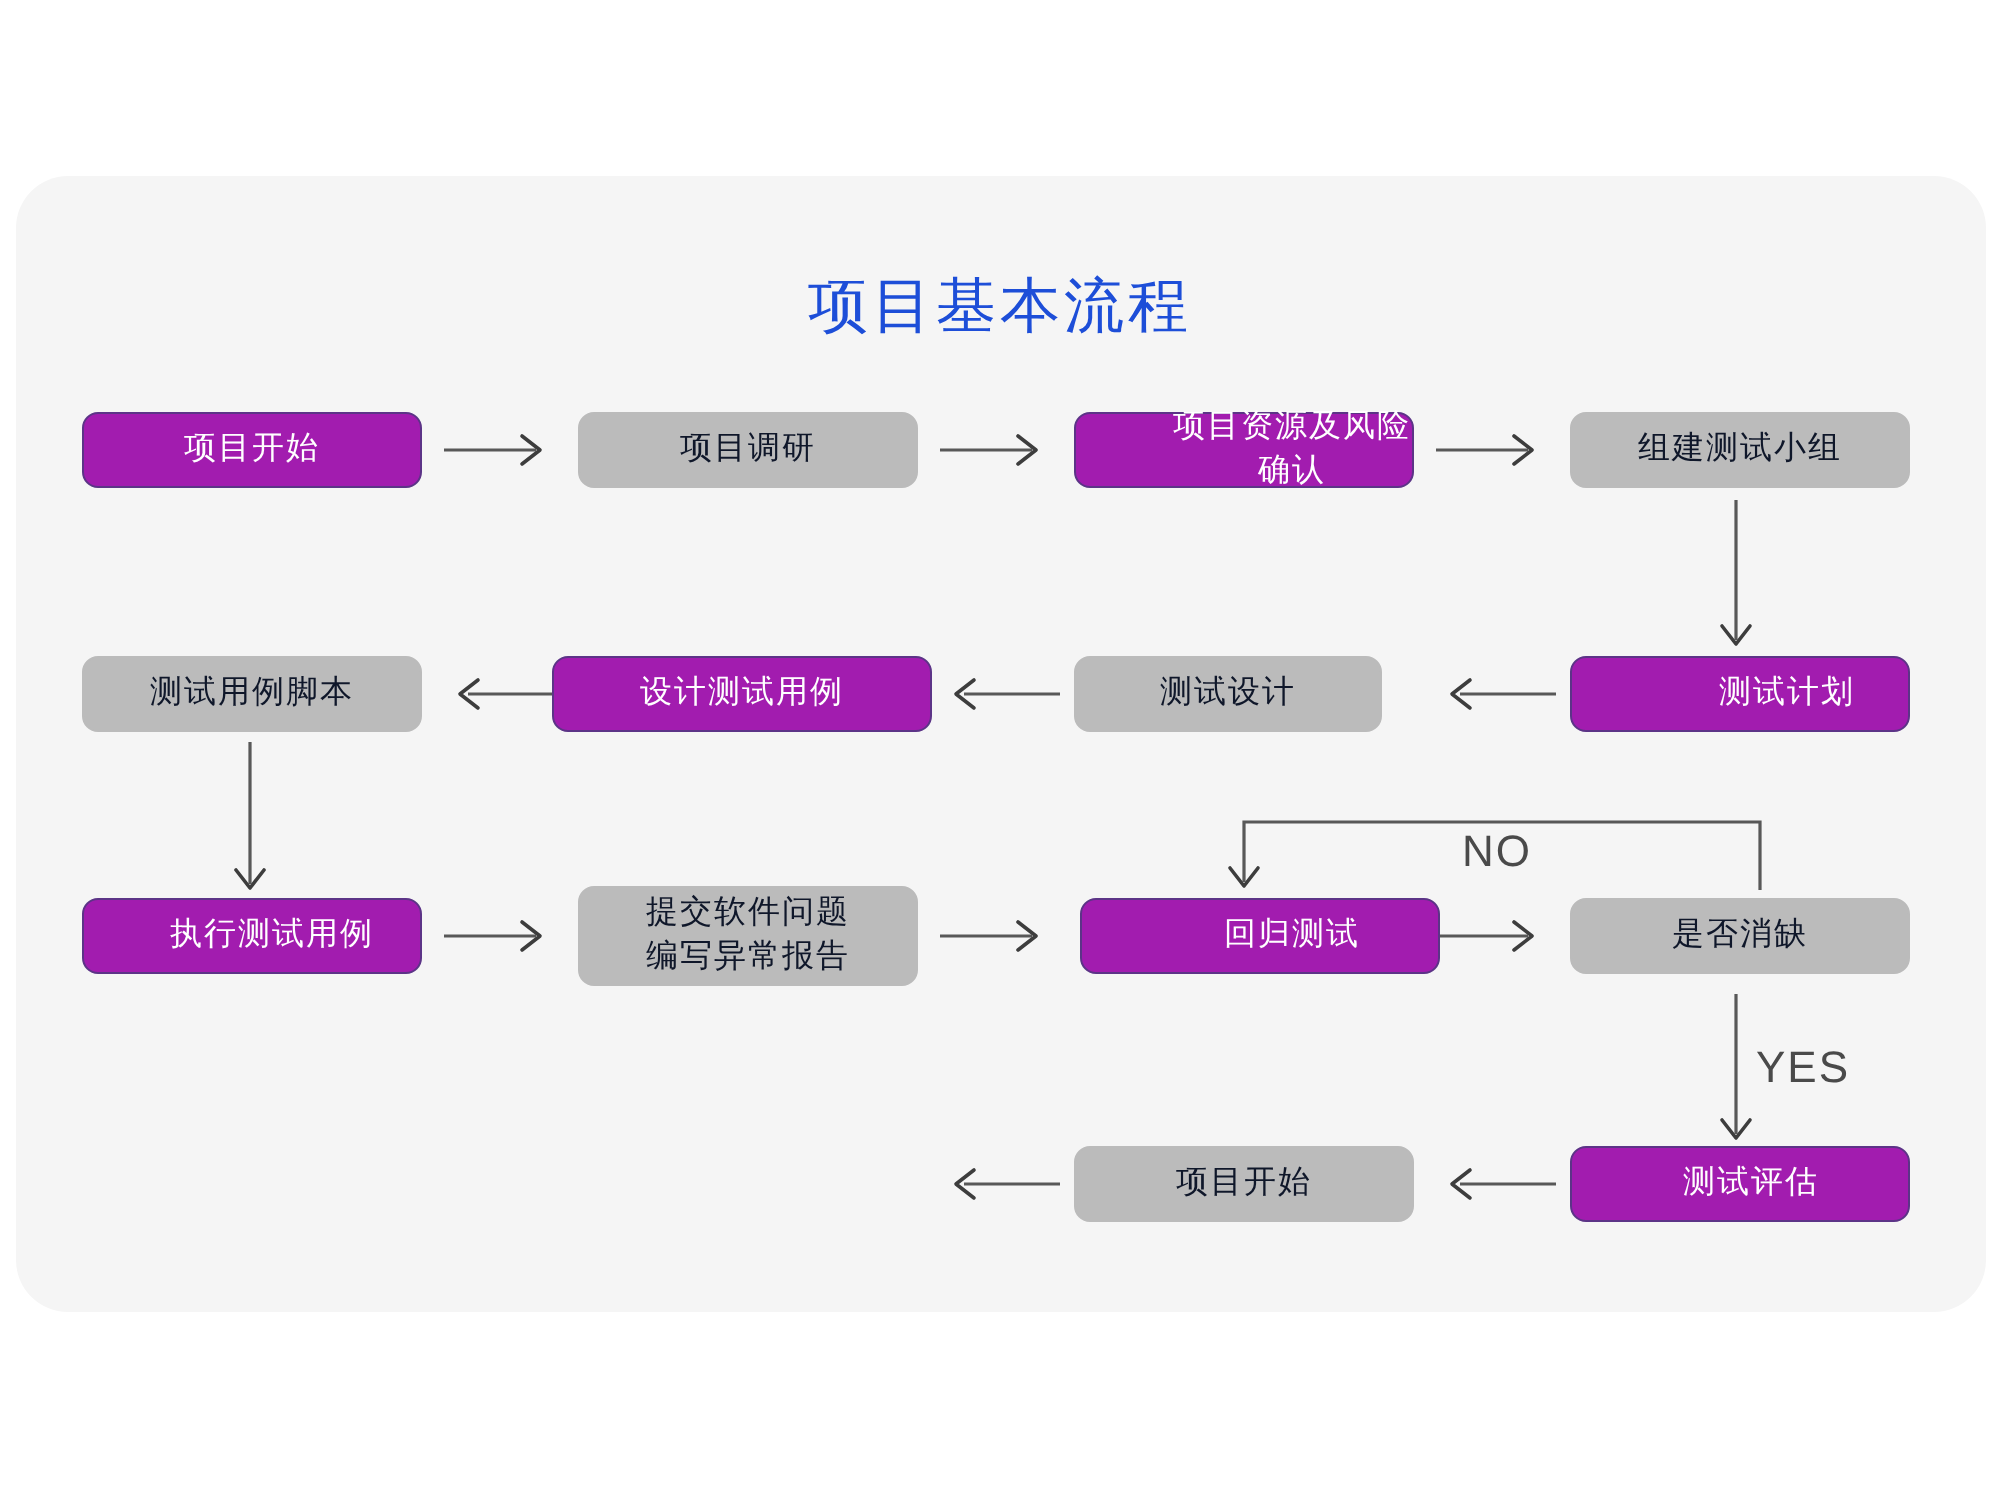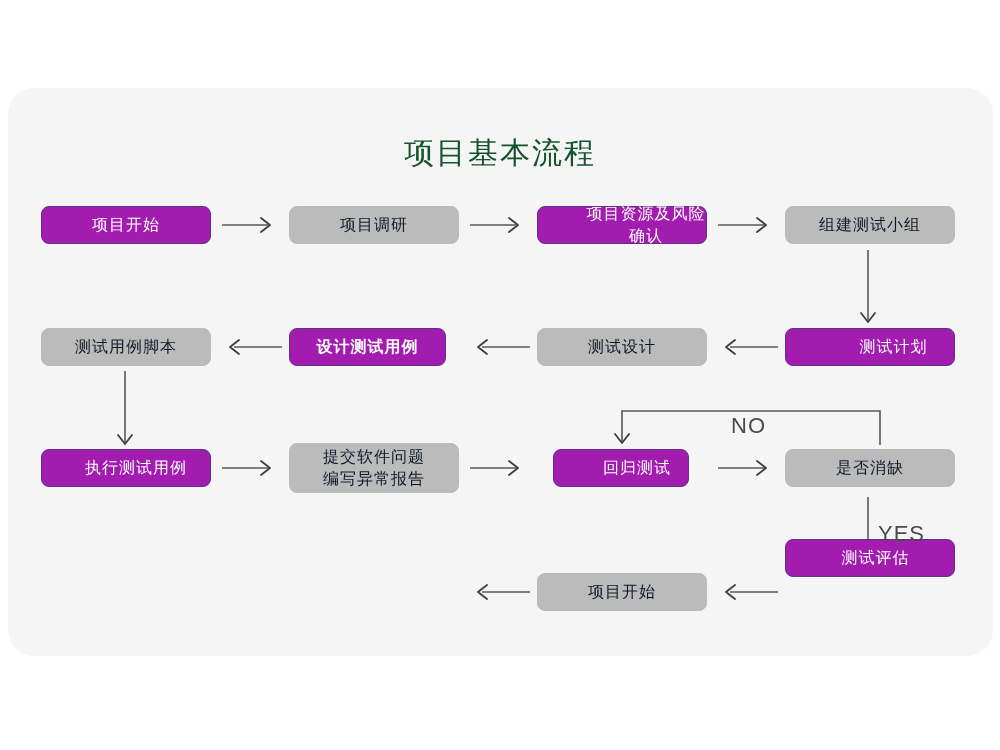--- a/index.html
+++ b/index.html
@@ -22,21 +22,21 @@
     background: #f5f5f5;
     border-radius: 26px;
   }
   #title {
     position: absolute;
     left: 0; top: 133px;
     width: 1000px;
     text-align: center;
     font-size: 30px;
     letter-spacing: 2px;
-    color: #14532d;
+    color: #1d4ed8;
     font-weight: 400;
     font-family: "Liberation Sans", "DejaVu Sans", sans-serif;
   }
   .node {
     position: absolute;
     display: flex;
     align-items: center;
     justify-content: center;
     text-align: center;
     border-radius: 8px;
@@ -162,29 +162,29 @@
       <polyline class="head" points="487,585 478,592 487,599"></polyline>
     </g>
   </svg>
 
   <div class="node purple" style="left:41px; top:206px; width:170px; height:38px;">项目开始</div>
   <div class="node gray" style="left:289px; top:206px; width:170px; height:38px;">项目调研</div>
   <div class="node purple" style="left:537px; top:206px; width:170px; height:38px;padding-left:48px;">项目资源及风险确认</div>
   <div class="node gray" style="left:785px; top:206px; width:170px; height:38px;">组建测试小组</div>
 
   <div class="node gray" style="left:41px; top:328px; width:170px; height:38px;">测试用例脚本</div>
-  <div class="node purple" style="left:289px; top:328px; width:157px; height:38px;font-weight:bold;">设计测试用例</div>
-  <div class="node gray" style="left:537px; top:328px; width:170px; height:38px;">测试设计</div>
+  <div class="node purple" style="left:276px; top:328px; width:190px; height:38px;">设计测试用例</div>
+  <div class="node gray" style="left:537px; top:328px; width:154px; height:38px;">测试设计</div>
   <div class="node purple" style="left:785px; top:328px; width:170px; height:38px;padding-left:47px;">测试计划</div>
 
   <div class="node purple" style="left:41px; top:449px; width:170px; height:38px;padding-left:20px;">执行测试用例</div>
   <div class="node gray" style="left:289px; top:443px; width:170px; height:50px;">提交软件问题
 编写异常报告</div>
-  <div class="node purple" style="left:553px; top:449px; width:136px; height:38px;padding-left:32px;">回归测试</div>
+  <div class="node purple" style="left:540px; top:449px; width:180px; height:38px;padding-left:32px;">回归测试</div>
   <div class="node gray" style="left:785px; top:449px; width:170px; height:38px;">是否消缺</div>
 
   <div class="node gray" style="left:537px; top:573px; width:170px; height:38px;">项目开始</div>
-  <div class="node purple" style="left:785px; top:539px; width:170px; height:38px;padding-left:11px;">测试评估</div>
+  <div class="node purple" style="left:785px; top:573px; width:170px; height:38px;padding-left:11px;">测试评估</div>
 
   <div class="edge-label" style="left:731px; top:413px;">NO</div>
   <div class="edge-label" style="left:878px; top:521px;">YES</div>
 
 </div>
 
 </body></html>

